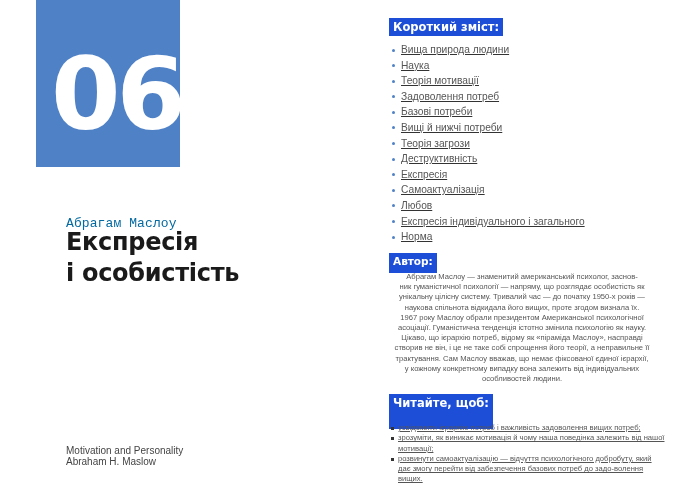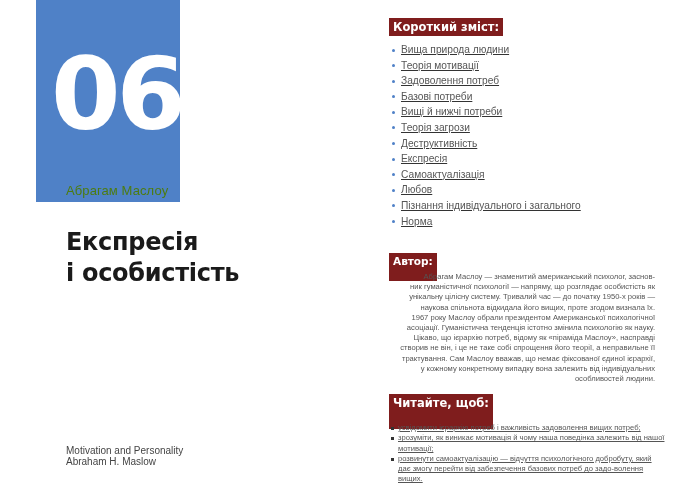--- a/index.html
+++ b/index.html
@@ -1,67 +1,67 @@
 <!DOCTYPE html>
 <html><head>
 <meta charset="utf-8">
 <style>
   * { margin: 0; padding: 0; box-sizing: border-box; }
   html, body { width: 700px; height: 502px; background: #ffffff; overflow: hidden; }
   body { position: relative; font-family: "Liberation Sans", "DejaVu Sans", sans-serif; color: #333; }
 
   .chapter-box {
-    position: absolute; left: 36px; top: 0; width: 144px; height: 202px;
+    position: absolute; left: 36px; top: 0; width: 144px; height: 167px;
     background: #4f81c7;
   }
   .chapter-num {
     position: absolute; left: 15px; top: 40px; width: 120px;
     font-family: "DejaVu Sans", sans-serif; font-weight: bold;
     font-size: 100px; line-height: 110px; color: #ffffff; letter-spacing: -4px;
   }
 
   .author-ua {
-    position: absolute; left: 66px; top: 183px;
-    font-size: 13px; color: #4d7c0f; letter-spacing: 0.1px;
+    position: absolute; left: 66px; top: 216px;
+    font-size: 13px; color: #0369a1; letter-spacing: 0.1px; font-family: Liberation Mono, monospace;
   }
   .book-title {
     position: absolute; left: 66px; top: 227px;
     font-family: "DejaVu Sans", sans-serif; font-weight: bold;
     font-size: 24px; line-height: 31px; color: #1a1a1a; letter-spacing: -0.3px;
   }
   .orig {
     position: absolute; left: 66px; top: 445px;
     font-size: 10px; line-height: 11px; color: #444;
   }
 
   .badge {
-    position: absolute; left: 389px; background: #7f1d1d; color: #ffffff;
+    position: absolute; left: 389px; background: #1d4ed8; color: #ffffff;
     font-family: "DejaVu Sans", sans-serif; font-weight: bold;
     padding: 0 4px; white-space: nowrap;
   }
   .badge-summary { top: 18px; height: 18px; font-size: 11.5px; line-height: 18px; }
-  .badge-author  { top: 253px; height: 28px; font-size: 10.5px; line-height: 16px; }
+  .badge-author  { top: 253px; height: 20px; font-size: 10.5px; line-height: 16px; }
   .badge-read    { top: 394px; height: 35px; font-size: 11.5px; line-height: 19px; }
 
   .toc {
     position: absolute; left: 389px; top: 42px; list-style: none; text-decoration: underline;
   }
   .toc li {
     position: relative; padding-left: 12px;
     font-size: 10.2px; line-height: 15.6px; color: #555;
     white-space: nowrap;
   }
   .toc li::before {
     content: ""; position: absolute; left: 3px; top: 6.5px;
     width: 3px; height: 3px; border-radius: 50%; background: #4f81c7;
   }
 
   .author-text {
     position: absolute; left: 389px; top: 272px; width: 266px;
-    font-size: 7.6px; line-height: 10.2px; color: #555; text-align: right;
+    font-size: 7.6px; line-height: 10.2px; color: #555; text-align: center;
   }
 
   .goals {
     position: absolute; left: 389px; top: 423px; width: 276px; list-style: none;
   }
   .goals li {
     position: relative; padding-left: 9px;
     font-size: 7.6px; line-height: 10.3px; color: #555; text-decoration: underline;
   }
   .goals li::before {
@@ -84,30 +84,31 @@
 </div>
 
 <div class="orig">
   <div>Motivation and Personality</div>
   <div>Abraham H. Maslow</div>
 </div>
 
 <div class="badge badge-summary">Короткий зміст:</div>
 <ul class="toc">
   <li>Вища природа людини</li>
+  <li>Наука</li>
   <li>Теорія мотивації</li>
   <li>Задоволення потреб</li>
   <li>Базові потреби</li>
   <li>Вищі й нижчі потреби</li>
   <li>Теорія загрози</li>
   <li>Деструктивність</li>
   <li>Експресія</li>
   <li>Самоактуалізація</li>
   <li>Любов</li>
-  <li>Пізнання індивідуального і загального</li>
+  <li>Експресія індивідуального і загального</li>
   <li>Норма</li>
 </ul>
 
 <div class="badge badge-author">Автор:</div>
 <div class="author-text">
   <div>Абрагам Маслоу — знаменитий американський психолог, заснов-</div>
   <div>ник гуманістичної психології — напряму, що розглядає особистість як</div>
   <div>унікальну цілісну систему. Тривалий час — до початку 1950-х років —</div>
   <div>наукова спільнота відкидала його вищих, проте згодом визнала їх.</div>
   <div>1967 року Маслоу обрали президентом Американської психологічної</div>

